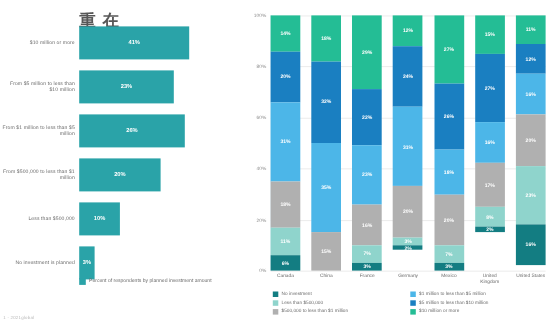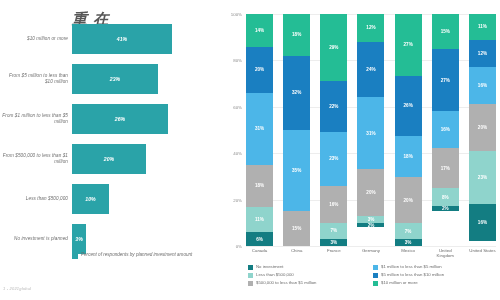--- a/index.html
+++ b/index.html
@@ -6,21 +6,21 @@
   body{
     width:500px;height:300px;
     background:#ffffff;
     font-family:"Liberation Sans", sans-serif;
     overflow:hidden;
     position:relative;
   }
   .page{position:relative;width:500px;height:300px;}
 
   
-  .left-panel{position:absolute;left:0;top:0;width:218px;height:287px;font-style:italic;}
+  .left-panel{position:absolute;left:0;top:0;width:218px;height:287px;}
 
   .left-title{
     position:absolute;left:72px;top:10px;
     font-size:15px;font-weight:bold;color:#3a3a3a;
     letter-spacing:1px;white-space:nowrap;
     opacity:.85;
   }
 
   .left-rows{position:absolute;left:0;top:20px;width:218px;}
   .lrow{

